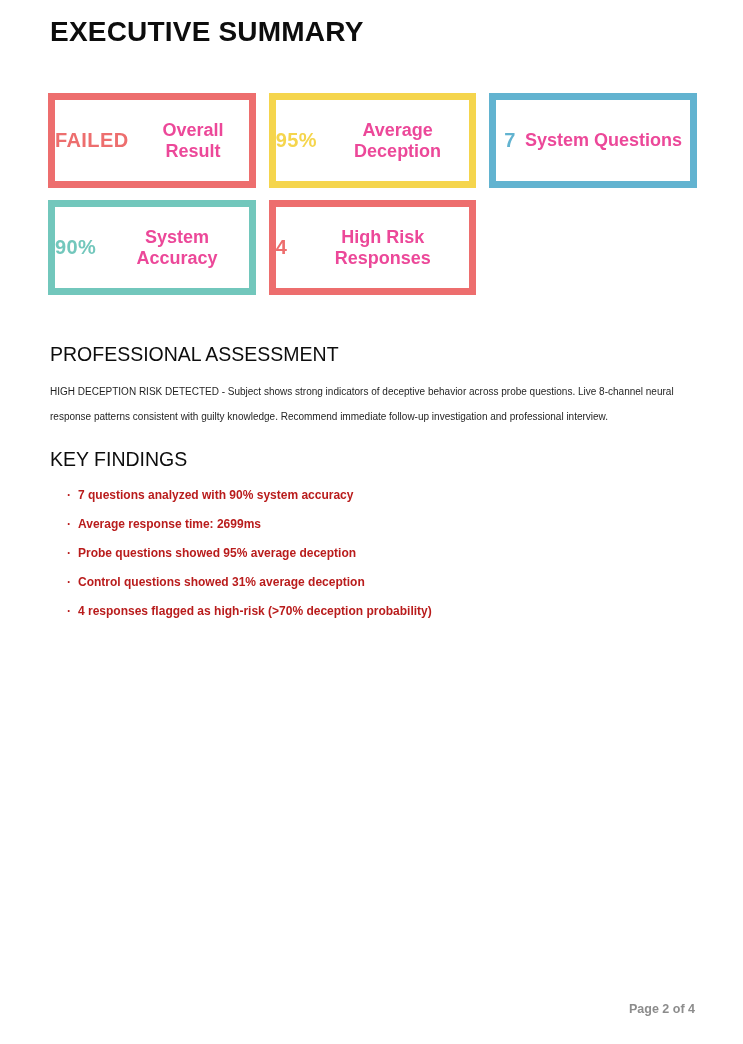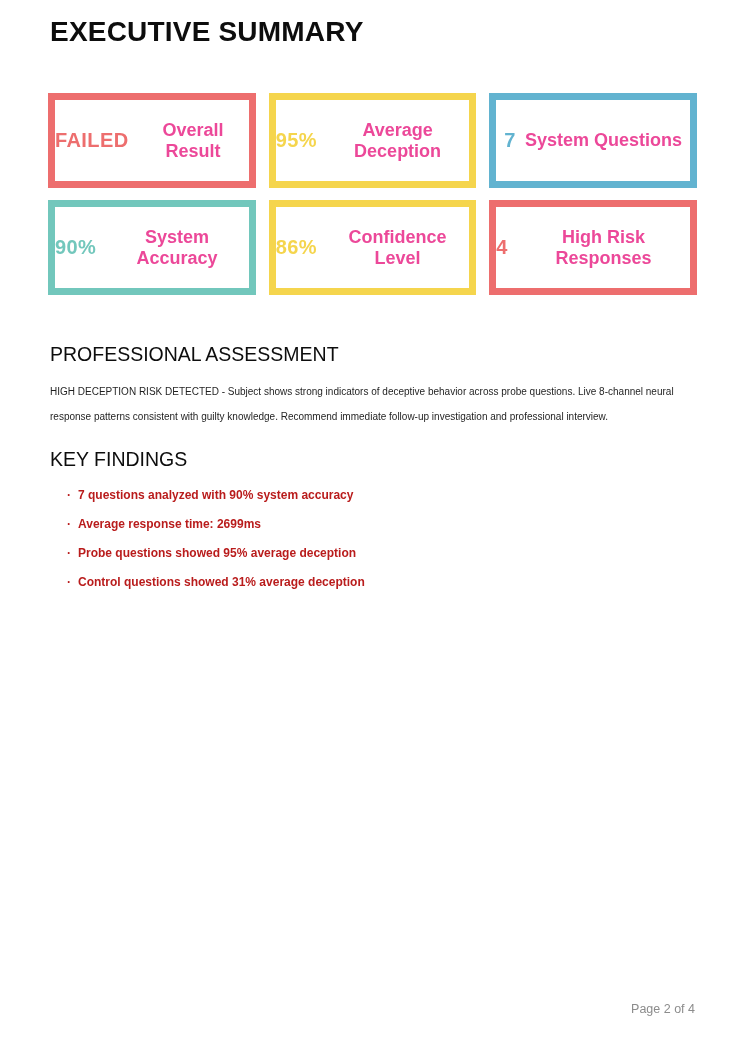--- a/index.html
+++ b/index.html
@@ -79,20 +79,21 @@
     margin-bottom: 15px;
     white-space: nowrap;
   }
   .bullet-dot { margin-right: 7px; font-weight: 700; }
   .footer-pagenum {
     position: absolute;
     top: 1002px;
     right: 48px;
     font-size: 12.5px;
     color: #8c8c8c;
+    font-weight: bold;
   }
 </style>
 </head>
 <body>
 
 <div class="page">
 
   <h1 class="page-title">EXECUTIVE SUMMARY</h1>
 
   <div class="cards">
@@ -105,24 +106,20 @@
       <div class="card-label">Average Deception</div>
     </div>
     <div class="card" style="--accent: #62B3D0;">
       <div class="card-value">7</div>
       <div class="card-label">System Questions</div>
     </div>
     <div class="card" style="--accent: #72C7BC;">
       <div class="card-value">90%</div>
       <div class="card-label">System Accuracy</div>
     </div>
-    <div class="card" style="--accent: #F5D54D;">
-      <div class="card-value">86%</div>
-      <div class="card-label">Confidence Level</div>
-    </div>
     <div class="card" style="--accent: #ED6E6E;">
       <div class="card-value">4</div>
       <div class="card-label">High Risk Responses</div>
     </div>
   </div>
 
   <h2 class="section-heading assessment-heading">PROFESSIONAL ASSESSMENT</h2>
   <p class="assessment-body">HIGH DECEPTION RISK DETECTED - Subject shows strong indicators of deceptive behavior across probe questions. Live 8-channel neural response patterns consistent with guilty knowledge. Recommend immediate follow-up investigation and professional interview.</p>
 
   <h2 class="section-heading findings-heading">KEY FINDINGS</h2>
@@ -132,17 +129,20 @@
     </li>
     <li>
       <span class="bullet-dot">·</span><span>Average response time: 2699ms</span>
     </li>
     <li>
       <span class="bullet-dot">·</span><span>Probe questions showed 95% average deception</span>
     </li>
     <li>
       <span class="bullet-dot">·</span><span>Control questions showed 31% average deception</span>
     </li>
+    <li>
+      <span class="bullet-dot">·</span><span>4 responses flagged as high-risk (&gt;70% deception probability)</span>
+    </li>
   </ul>
 
   <div class="footer-pagenum">Page 2 of 4</div>
 
 </div>
 
 </body></html>

